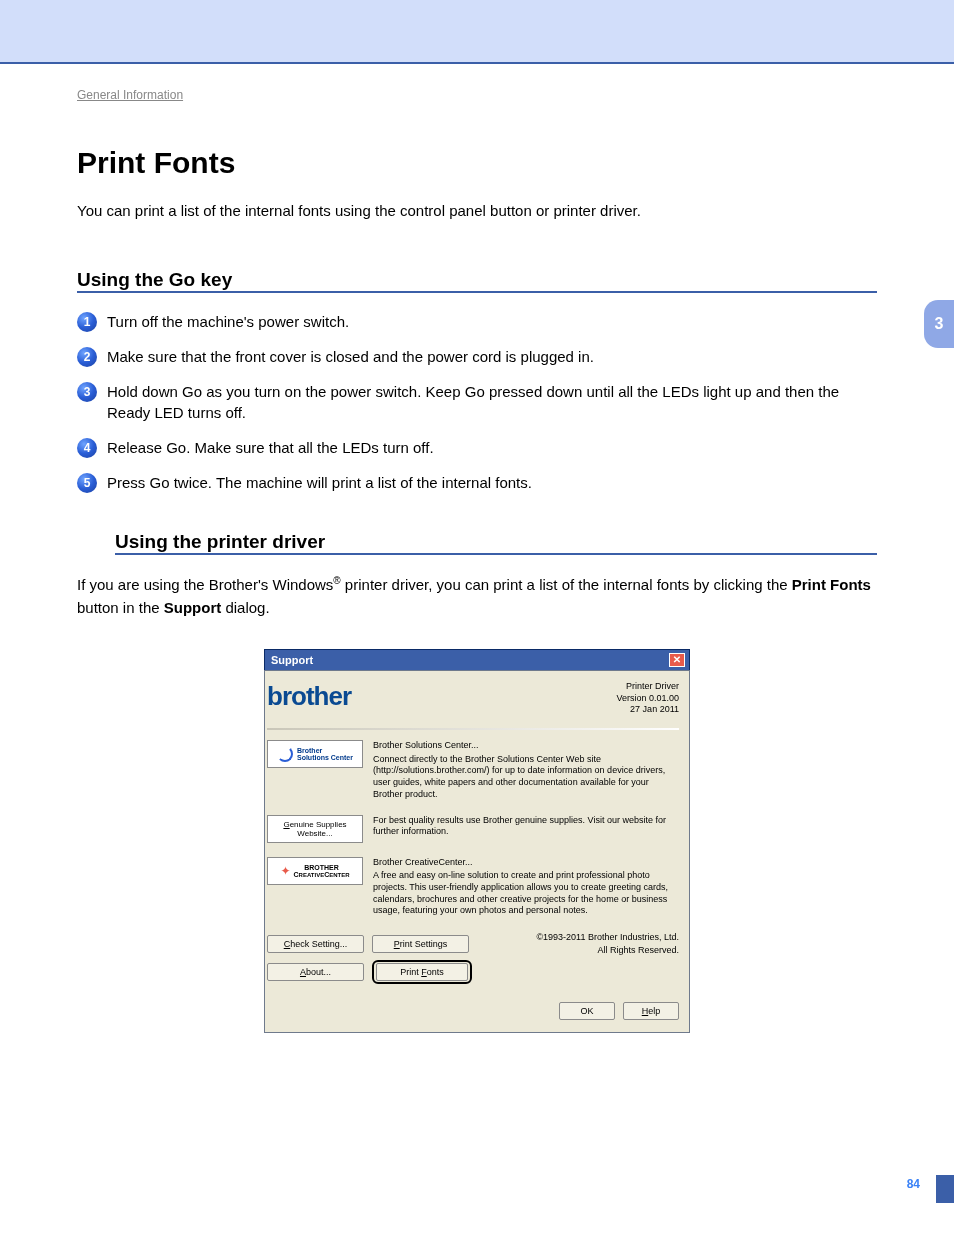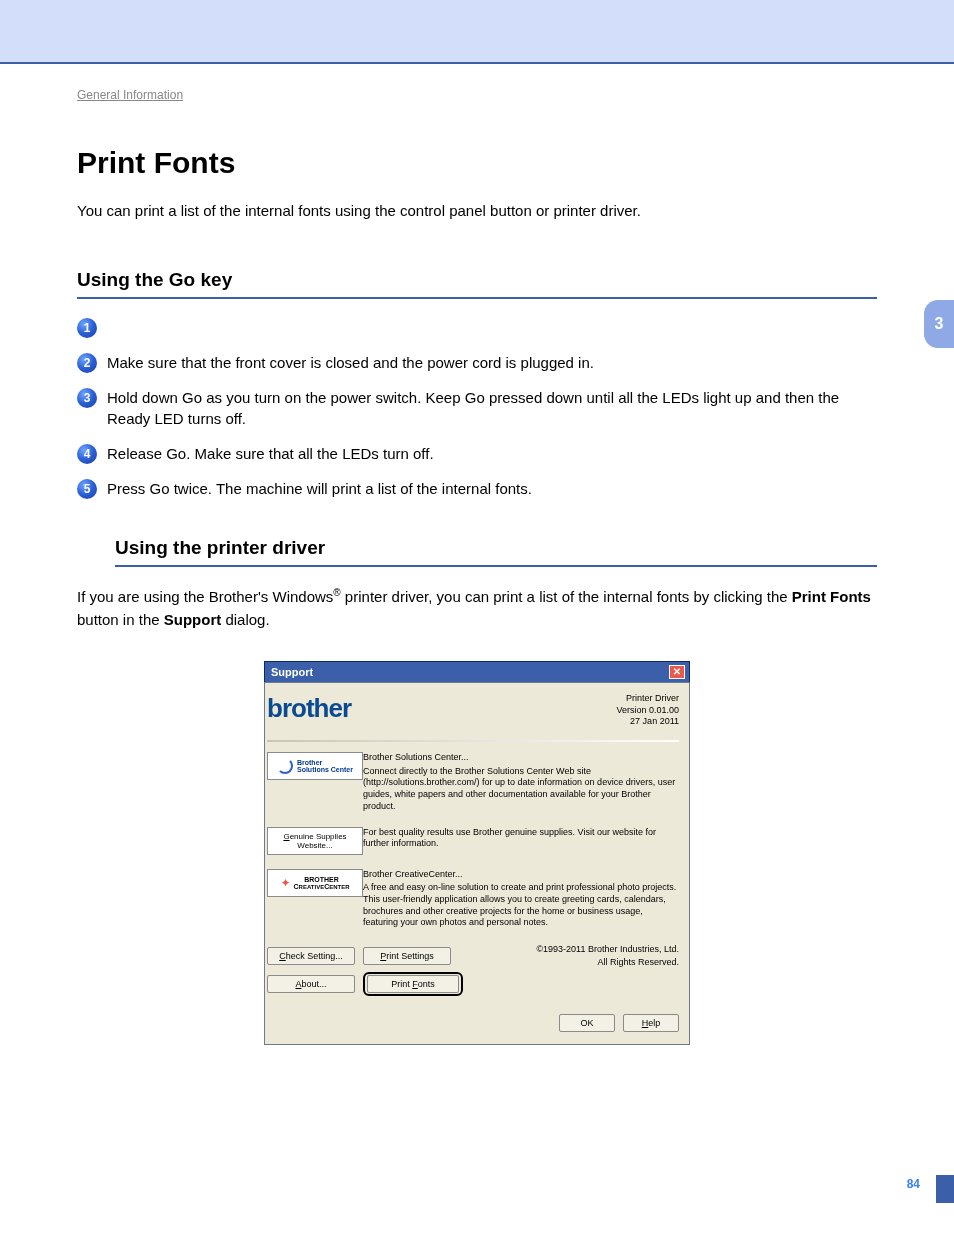--- a/index.html
+++ b/index.html
@@ -44,21 +44,20 @@
     font-size: 15px;
     color: #000;
     margin-top: 20px;
     line-height: 1.4;
   }
   .section-heading {
     font-size: 19px;
     font-weight: bold;
     color: #000;
     border-bottom: 2px solid #3B5FA8;
-    padding-bottom: 6px;
   }
   .sh1 { margin-top: 48px; }
   .sh2 { margin-top: 38px; margin-left: 38px; }
   .steps {
     margin-top: 18px;
   }
   .step {
     display: flex;
     align-items: flex-start;
     margin-bottom: 14px;
@@ -174,20 +173,21 @@
     font-size: 9px;
     line-height: 1.3;
   }
   .dlg-sep {
     height: 2px;
     background: linear-gradient(to right, #c9c6b8, #fff);
     margin: 6px 0 10px 0;
   }
   .dlg-row {
     display: flex;
+    gap: 10px;
     margin-bottom: 14px;
   }
   .dlg-btn-box {
     width: 96px;
     height: 28px;
     background: #fff;
     border: 1px solid #8b8b8b;
     display: flex;
     align-items: center;
     justify-content: center;
@@ -242,21 +242,21 @@
     gap: 8px;
     align-items: center;
     margin-top: 6px;
   }
   .winbtn {
     border: 1px solid #8b8b8b;
     background: #f3f1e5;
     font-family: Tahoma, Arial, sans-serif;
     font-size: 9px;
     padding: 3px 0;
-    width: 88px;
+    width: 97px;
     text-align: center;
     border-radius: 2px;
   }
   .winbtn.narrow { width: 56px; }
   .print-fonts-hl {
     border: 2px solid #000;
     border-radius: 6px;
     padding: 1px 2px;
     display: inline-block;
   }
@@ -284,20 +284,21 @@
   <div class="breadcrumb">General Information</div>
 
   <div class="title">Print Fonts</div>
   <div class="intro">You can print a list of the internal fonts using the control panel button or printer driver.</div>
 
   <div class="section-heading sh1">Using the Go key</div>
 
   <div class="steps">
     <div class="step">
       <div class="badge">1</div>
+      <div class="text">Turn off the machine's power switch.</div>
     </div>
     <div class="step">
       <div class="badge">2</div>
       <div class="text">Make sure that the front cover is closed and the power cord is plugged in.</div>
     </div>
     <div class="step">
       <div class="badge">3</div>
       <div class="text">Hold down <b>Go</b> as you turn on the power switch. Keep <b>Go</b> pressed down until all the LEDs light up and then the Ready LED turns off.</div>
     </div>
     <div class="step">

